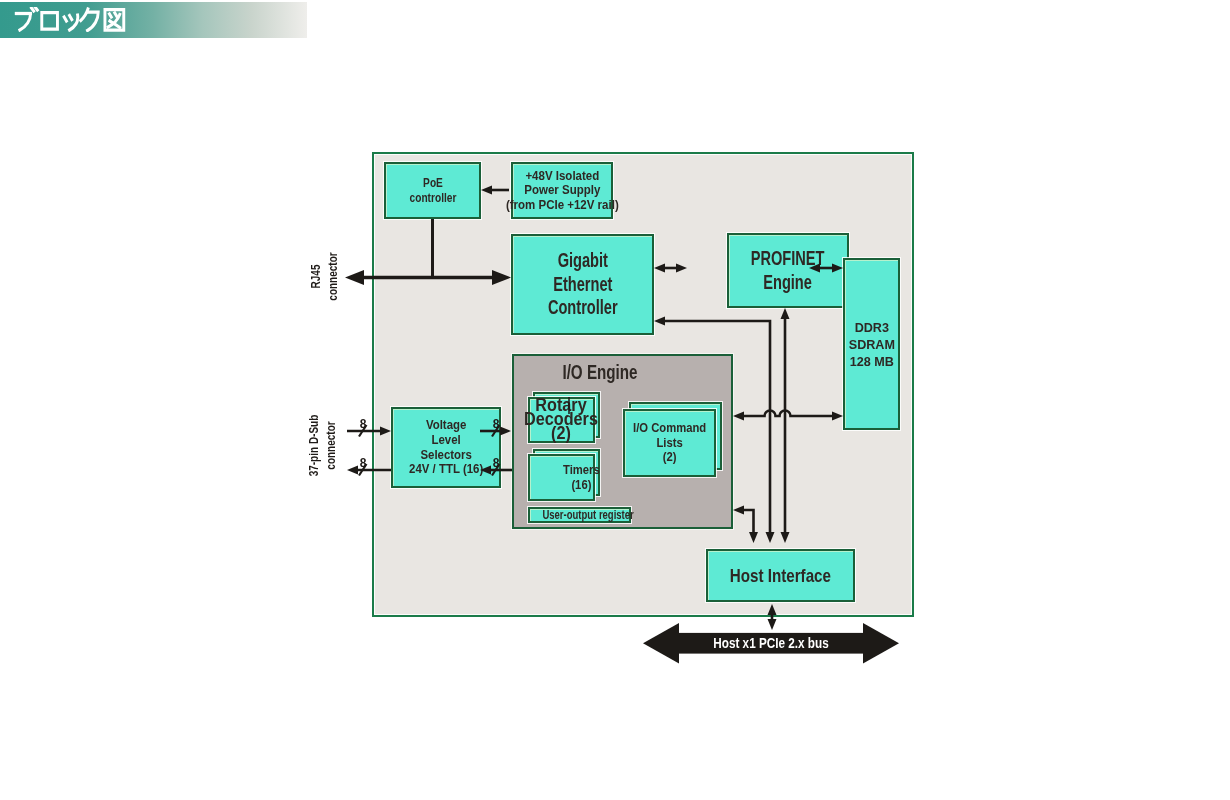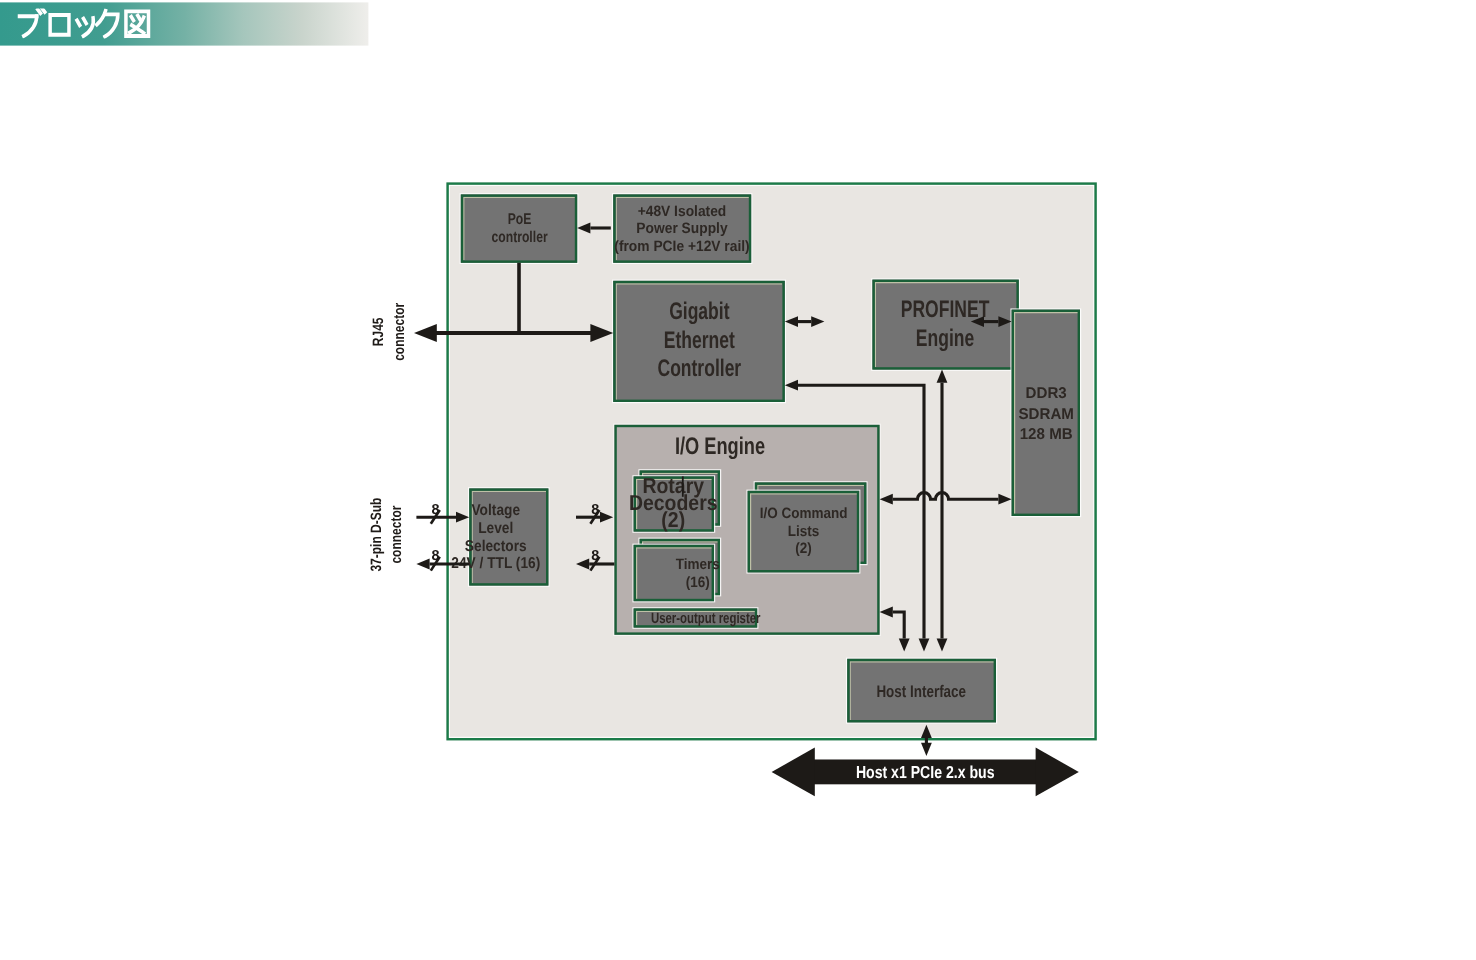--- a/index.html
+++ b/index.html
@@ -1,18 +1,18 @@
 <!DOCTYPE html>
 <html><head>
 <meta charset="utf-8">
 <style>
   html,body{margin:0;padding:0;background:#fff;width:1230px;height:800px;overflow:hidden;}
   body{font-family:"Liberation Sans",sans-serif;position:relative;}
   .abs{position:absolute;box-sizing:border-box;}
-  .b{position:absolute;box-sizing:border-box;border:2px solid #1a5f38;background:#737373;
+  .b{position:absolute;box-sizing:border-box;border:2px solid #1a5f38;background:#5eead4;
      color:#2e2824;font-weight:bold;text-align:center;display:flex;align-items:center;justify-content:center;
      box-shadow:0 0 0 1px rgba(255,255,255,.85), inset 1px 1px 0 rgba(240,245,200,.6);}
 </style>
 </head>
 <body>
 
 <div class="abs" style="left:0;top:2px;width:307px;height:36px;background:linear-gradient(90deg,#349a8d 0%,#419d90 28%,#74b1a5 50%,#a5c6bc 66%,#c9d4cc 82%,#efeeeb 100%);"></div>
 <svg class="abs" style="left:14px;top:7px;" width="112" height="25" viewBox="0 0 500 100" preserveAspectRatio="none">
   <g stroke="#ffffff" stroke-width="13" fill="none" stroke-linecap="square">
 
@@ -41,21 +41,21 @@
 <div class="abs" style="left:372px;top:152px;width:542px;height:465px;border:2px solid #1b7b49;background:#e9e6e2;box-shadow:inset 0 0 0 1px rgba(255,255,255,.85);"></div>
 
 <div class="abs" style="left:512px;top:354px;width:221px;height:175px;border:2px solid #1a5f38;background:#b7b0ae;box-shadow:0 0 0 1px rgba(255,255,255,.6);"></div>
 <div class="abs" style="left:512px;top:361px;width:176px;text-align:center;font-weight:bold;font-size:20px;color:#2e2824;">
     <span style="display:block;transform:scaleX(.76);">I/O Engine</span>
   </div>
 
 <div class="b" style="left:384px;top:162px;width:97px;height:57px;font-size:13px;line-height:14.5px;">
     <span style="display:block;transform:scaleX(.78);">PoE<br>controller</span>
   </div>
-<div class="b" style="left:511px;top:162px;width:115px;height:57px;font-size:12.5px;line-height:14.2px;">
+<div class="b" style="left:511px;top:162px;width:102px;height:57px;font-size:12.5px;line-height:14.2px;">
     <span style="display:block;transform:scaleX(.92);white-space:nowrap;">+48V Isolated<br>Power Supply<br>(from PCIe +12V rail)</span>
   </div>
 <div class="b" style="left:511px;top:234px;width:143px;height:101px;font-size:20px;line-height:23.5px;">
     <span style="display:block;transform:scaleX(.73);">Gigabit<br>Ethernet<br>Controller</span>
   </div>
 <div class="b" style="left:687px;top:233px;width:122px;height:75px;font-size:20px;line-height:23.5px;margin-left:40px;">
     <span style="display:block;transform:scaleX(.73);">PROFINET<br>Engine</span>
   </div>
 <div class="b" style="left:843px;top:258px;width:57px;height:172px;font-size:13px;line-height:17px;">
     <span style="display:block;transform:scaleX(.97);white-space:nowrap;">DDR3<br>SDRAM<br>128 MB</span>
@@ -70,24 +70,24 @@
     <span style="display:block;transform:scaleX(.9);">Timers<br>(16)</span>
   </div>
 <div class="b" style="left:629px;top:402px;width:93px;height:68px;"></div>
 <div class="b" style="left:623px;top:409px;width:93px;height:68px;font-size:12.5px;line-height:14.5px;text-align:center;">
     <span style="display:block;transform:scaleX(.9);white-space:nowrap;">I/O Command<br>Lists<br>(2)</span>
   </div>
 <div class="b" style="left:528px;top:507px;width:103px;height:16px;font-size:12.5px;padding-left:17px;">
     <span style="display:block;transform:scaleX(.76);white-space:nowrap;">User-output register</span>
   </div>
 
-<div class="b" style="left:391px;top:407px;width:66px;height:81px;font-size:13px;line-height:14.6px;justify-content:flex-end;">
+<div class="b" style="left:391px;top:407px;width:110px;height:81px;font-size:13px;line-height:14.6px;">
     <span style="display:block;transform:scaleX(.88);white-space:nowrap;">Voltage<br>Level<br>Selectors<br>24V / TTL (16)</span>
   </div>
-<div class="b" style="left:706px;top:549px;width:124px;height:53px;font-size:14px;">
+<div class="b" style="left:706px;top:549px;width:149px;height:53px;font-size:19px;">
     <span style="display:block;transform:scaleX(.8);">Host Interface</span>
   </div>
 
 <div class="abs" style="left:246px;top:258px;width:160px;height:37px;text-align:center;font-weight:bold;font-size:12.5px;line-height:17px;color:#1f1b18;transform:rotate(-90deg) scaleX(.8);">RJ45<br>connector</div>
 <div class="abs" style="left:244px;top:427px;width:160px;height:37px;text-align:center;font-weight:bold;font-size:12.5px;line-height:17px;color:#1f1b18;transform:rotate(-90deg) scaleX(.8);">37-pin D-Sub<br>connector</div>
 
 <div class="abs" style="left:356px;top:417px;width:14px;text-align:center;font-weight:bold;font-size:12px;color:#1f1b18;">8</div>
 <div class="abs" style="left:356px;top:456px;width:14px;text-align:center;font-weight:bold;font-size:12px;color:#1f1b18;">8</div>
 <div class="abs" style="left:489px;top:417px;width:14px;text-align:center;font-weight:bold;font-size:12px;color:#1f1b18;">8</div>
 <div class="abs" style="left:489px;top:456px;width:14px;text-align:center;font-weight:bold;font-size:12px;color:#1f1b18;">8</div>

